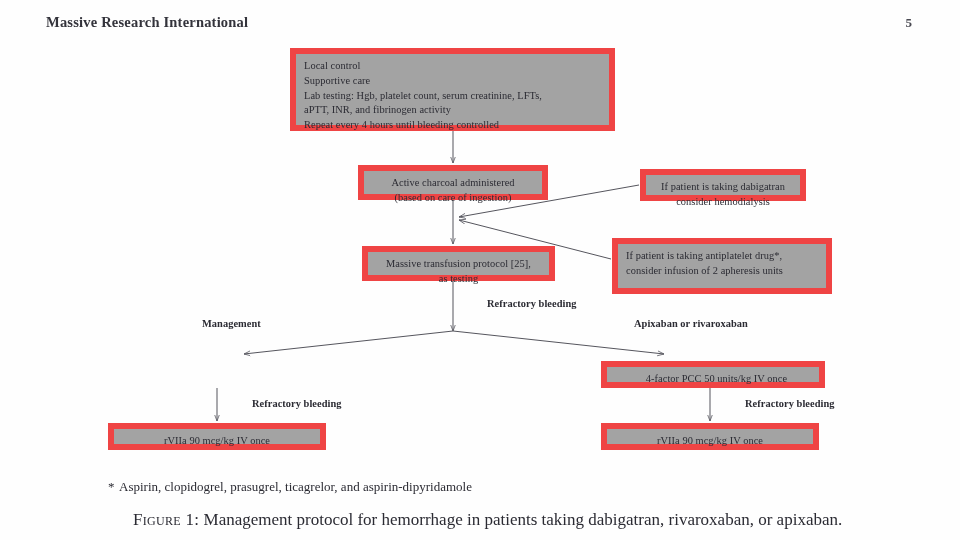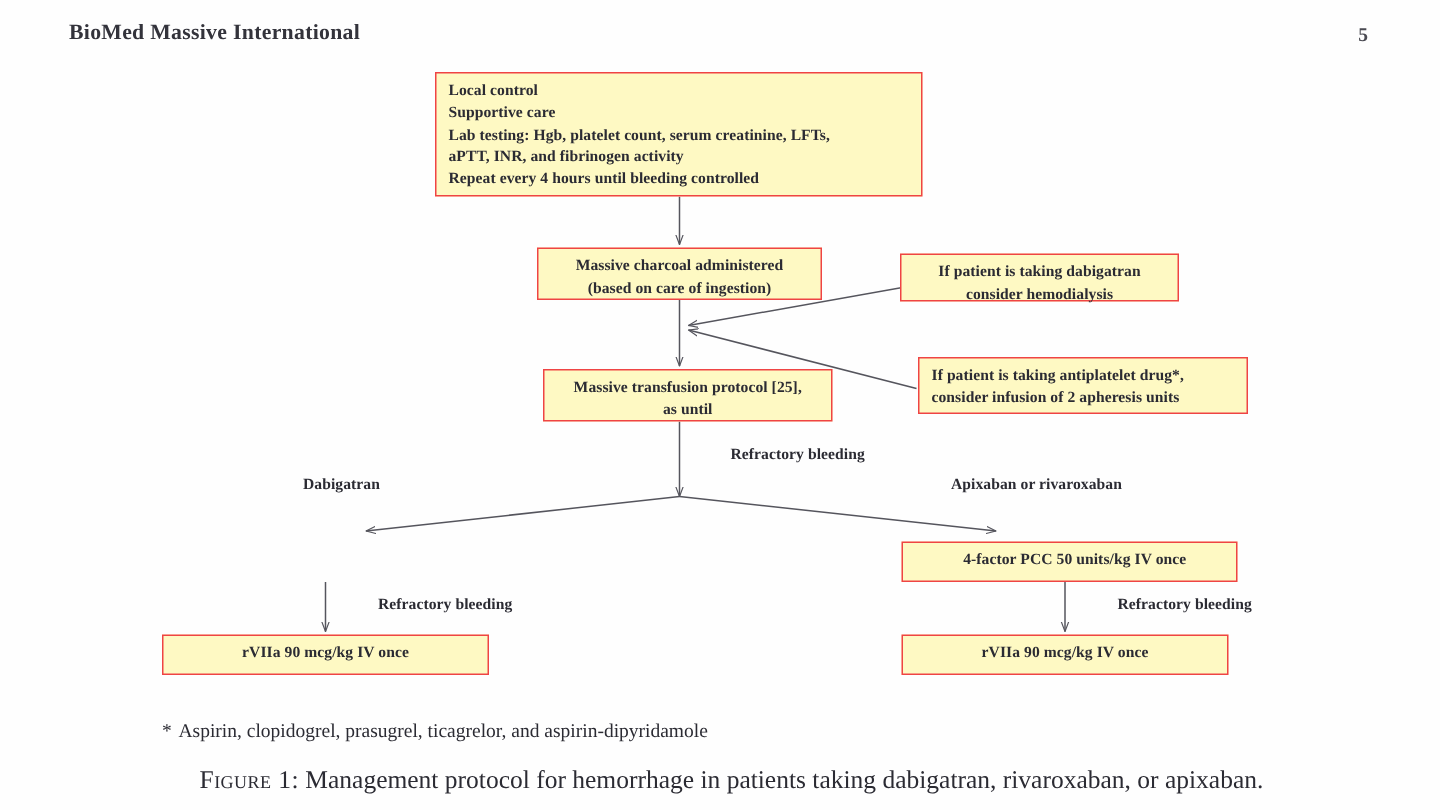--- a/index.html
+++ b/index.html
@@ -57,38 +57,38 @@
     top: 0;
     width: 960px;
     height: 540px;
     pointer-events: none;
   }
 
   
   .node {
     position: absolute;
     box-sizing: border-box;
-    border: 1px solid #ef4444;
-    background: #fef9c3;
+    border: 6px solid #ef4444;
+    background: #a3a3a3;
     font-size: 10.4px;
     line-height: 1.42;
     color: #2b2b33;
-    font-weight: 700;
+    font-weight: 400;
     letter-spacing: 0.05px;
   }
   .node .line { display: block; white-space: nowrap; }
 
   .node-left   { text-align: left;   padding: 5px 7px 5px 8px; }
   .node-center { text-align: center; padding: 5px 6px; }
 
   
   #node-initial      { left: 290px; top: 48px;  width: 325px; height: 83px; }
   #node-charcoal     { left: 358px; top: 165px; width: 190px; height: 35px; }
-  #node-dabi-hd      { left: 600px; top: 169px; width: 186px; height: 32px; }
-  #node-antiplatelet { left: 612px; top: 238px; width: 220px; height: 38px; }
+  #node-dabi-hd      { left: 640px; top: 169px; width: 166px; height: 32px; }
+  #node-antiplatelet { left: 612px; top: 238px; width: 220px; height: 56px; }
   #node-mtp          { left: 362px; top: 246px; width: 193px; height: 35px; }
   #node-feiba        { left: 108px; top: 361px; width: 218px; height: 27px; }
   #node-rviia-left   { left: 108px; top: 423px; width: 218px; height: 27px; }
   #node-pcc          { left: 601px; top: 361px; width: 224px; height: 27px; padding-left: 13px; }
   #node-rviia-right  { left: 601px; top: 423px; width: 218px; height: 27px; }
 
   
   .edge-label {
     position: absolute;
     font-size: 10.4px;
@@ -128,21 +128,21 @@
   .caption .fig-no {
     font-variant: small-caps;
     letter-spacing: 0.3px;
   }
 </style>
 </head>
 <body>
 
 <div class="page">
 
-  <div class="running-head">BioMed Massive International</div>
+  <div class="running-head">Massive Research International</div>
 
   <div class="folio">5</div>
 
   <div class="figure">
 
     <svg class="svg-layer" viewBox="0 0 960 540">
       <defs>
         <marker id="ah" viewBox="0 0 10 10" refX="9" refY="5" markerWidth="7" markerHeight="7" orient="auto-start-reverse">
           <path d="M 0 1.6 L 9 5 L 0 8.4" fill="none" stroke="#55555d" stroke-width="1.1" stroke-linecap="round" stroke-linejoin="round"></path>
         </marker>
@@ -171,55 +171,55 @@
 
     <div class="node node-left" id="node-initial">
       <span class="line">Local control</span>
       <span class="line">Supportive care</span>
       <span class="line">Lab testing: Hgb, platelet count, serum creatinine, LFTs,</span>
       <span class="line">aPTT, INR, and fibrinogen activity</span>
       <span class="line">Repeat every 4 hours until bleeding controlled</span>
     </div>
 
     <div class="node node-center" id="node-charcoal">
-      <span class="line">Massive charcoal administered</span>
+      <span class="line">Active charcoal administered</span>
       <span class="line">(based on care of ingestion)</span>
     </div>
 
     <div class="node node-center" id="node-dabi-hd">
       <span class="line">If patient is taking dabigatran</span>
       <span class="line">consider hemodialysis</span>
     </div>
 
     <div class="node node-left" id="node-antiplatelet">
       <span class="line">If patient is taking antiplatelet drug*,</span>
       <span class="line">consider infusion of 2 apheresis units</span>
     </div>
 
     <div class="node node-center" id="node-mtp">
       <span class="line">Massive transfusion protocol [25],</span>
-      <span class="line">as until</span>
+      <span class="line">as testing</span>
     </div>
 
 
     <div class="node node-center" id="node-rviia-left">
       <span class="line">rVIIa 90 mcg/kg IV once</span>
     </div>
 
     <div class="node node-center" id="node-pcc">
       <span class="line">4-factor PCC 50 units/kg IV once</span>
     </div>
 
     <div class="node node-center" id="node-rviia-right">
       <span class="line">rVIIa 90 mcg/kg IV once</span>
     </div>
 
     <div class="edge-label" id="label-refractory-top">Refractory bleeding</div>
 
-    <div class="edge-label" id="label-dabigatran">Dabigatran</div>
+    <div class="edge-label" id="label-dabigatran">Management</div>
 
     <div class="edge-label" id="label-apix-riva">Apixaban or rivaroxaban</div>
 
     <div class="edge-label" id="label-refractory-left">Refractory bleeding</div>
 
     <div class="edge-label" id="label-refractory-right">Refractory bleeding</div>
 
   </div>
 
   <div class="footnote">

